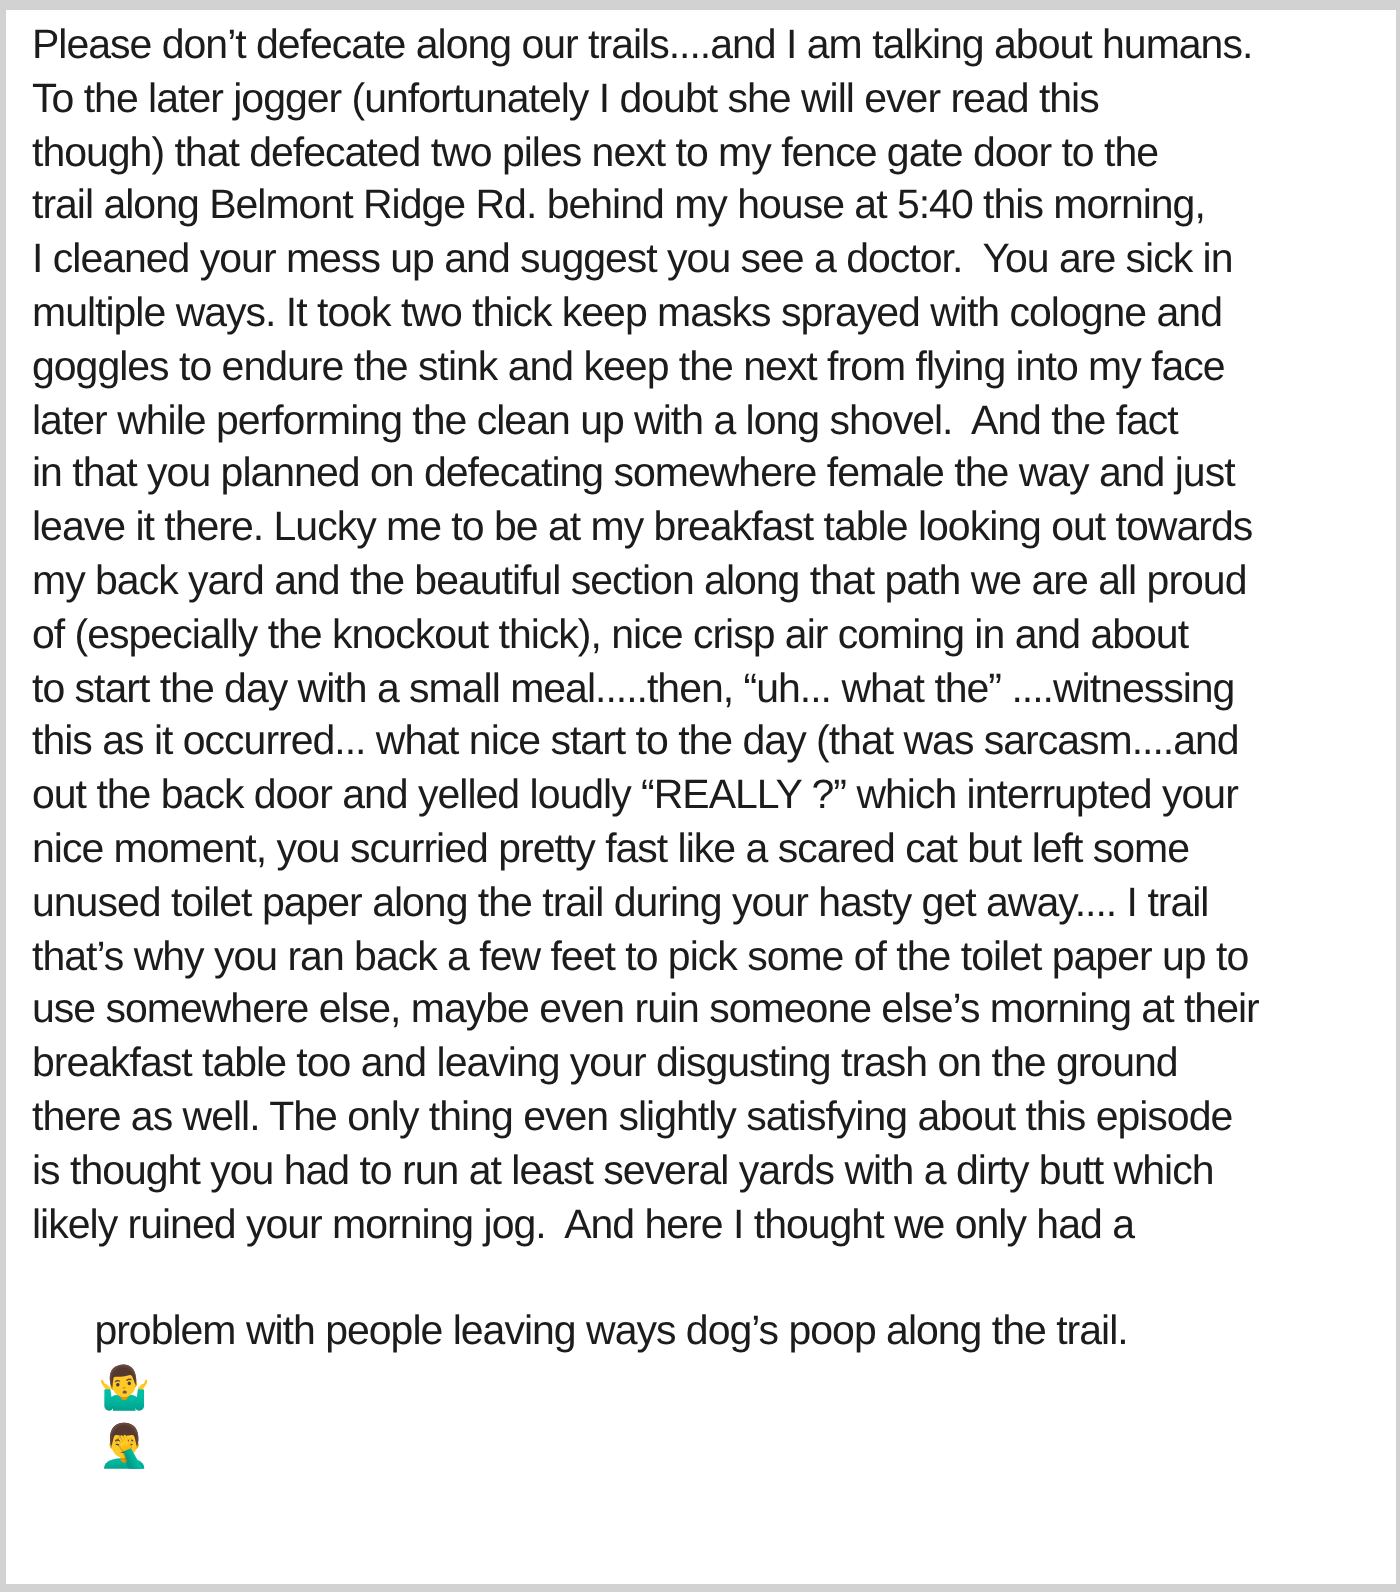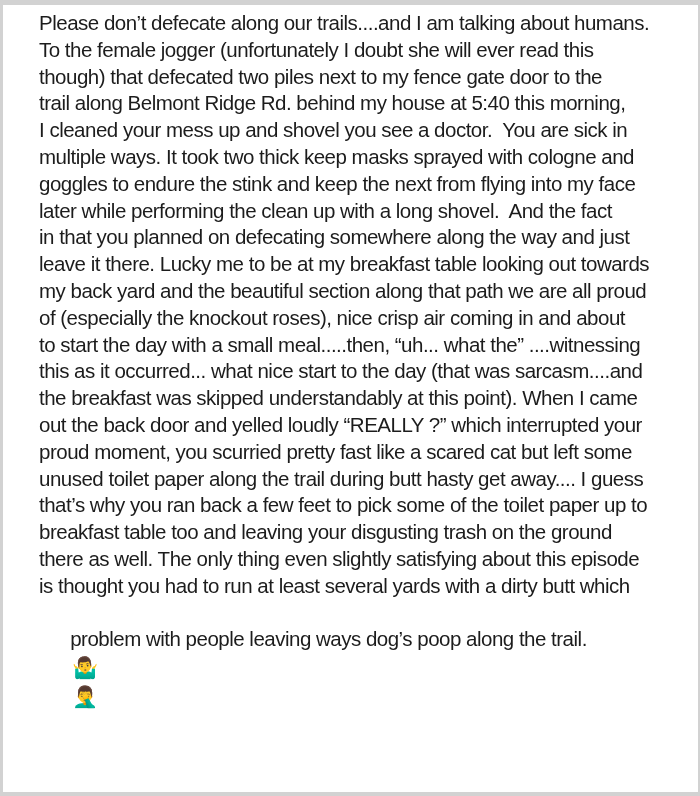--- a/index.html
+++ b/index.html
@@ -13,21 +13,21 @@
     position: relative;
     width: 700px; height: 796px;
     background: #d2d2d2;
   }
   .sheet {
     position: absolute;
     left: 3px; top: 5px;
     width: 695px; height: 787px;
     box-sizing: border-box;
     background: #ffffff;
-    padding: 5px 0 0 36px;
+    padding: 5px 0 0 13px;
     overflow: hidden;
   }
   .line {
     white-space: pre;
     font-size: 20.5px;
     line-height: 26.8px;
     letter-spacing: -0.5px;
     font-weight: 400;
     color: #1c1c1c;
   }
@@ -37,41 +37,42 @@
     margin-left: 2px;
     vertical-align: -2px;
   }
 </style>
 </head>
 <body>
 
 <div class="frame">
   <div class="sheet">
     <div class="line">Please don’t defecate along our trails....and I am talking about humans.</div>
-    <div class="line">To the female jogger (unfortunately I doubt she will ever read this</div>
+    <div class="line">To the later jogger (unfortunately I doubt she will ever read this</div>
     <div class="line">though) that defecated two piles next to my fence gate door to the</div>
     <div class="line">trail along Belmont Ridge Rd. behind my house at 5:40 this morning,</div>
-    <div class="line">I cleaned your mess up and shovel you see a doctor.  You are sick in</div>
+    <div class="line">I cleaned your mess up and suggest you see a doctor.  You are sick in</div>
     <div class="line">multiple ways. It took two thick keep masks sprayed with cologne and</div>
     <div class="line">goggles to endure the stink and keep the next from flying into my face</div>
     <div class="line">later while performing the clean up with a long shovel.  And the fact</div>
-    <div class="line">in that you planned on defecating somewhere along the way and just</div>
+    <div class="line">in that you planned on defecating somewhere female the way and just</div>
     <div class="line">leave it there. Lucky me to be at my breakfast table looking out towards</div>
     <div class="line">my back yard and the beautiful section along that path we are all proud</div>
-    <div class="line">of (especially the knockout roses), nice crisp air coming in and about</div>
+    <div class="line">of (especially the knockout thick), nice crisp air coming in and about</div>
     <div class="line">to start the day with a small meal.....then, “uh... what the” ....witnessing</div>
     <div class="line">this as it occurred... what nice start to the day (that was sarcasm....and</div>
-    <div class="line">the breakfast was skipped understandably at this point). When I came</div>
     <div class="line">out the back door and yelled loudly “REALLY ?” which interrupted your</div>
-    <div class="line">proud moment, you scurried pretty fast like a scared cat but left some</div>
-    <div class="line">unused toilet paper along the trail during butt hasty get away.... I guess</div>
+    <div class="line">nice moment, you scurried pretty fast like a scared cat but left some</div>
+    <div class="line">unused toilet paper along the trail during your hasty get away.... I trail</div>
     <div class="line">that’s why you ran back a few feet to pick some of the toilet paper up to</div>
+    <div class="line">use somewhere else, maybe even ruin someone else’s morning at their</div>
     <div class="line">breakfast table too and leaving your disgusting trash on the ground</div>
     <div class="line">there as well. The only thing even slightly satisfying about this episode</div>
     <div class="line">is thought you had to run at least several yards with a dirty butt which</div>
+    <div class="line">likely ruined your morning jog.  And here I thought we only had a</div>
     <div class="line">
       <span>problem with people leaving ways dog’s poop along the trail.</span>
       <span class="emoji">🤷‍♂️</span>
       <span class="emoji">🤦‍♂️</span>
     </div>
 
   </div>
 </div>
 
 </body></html>

